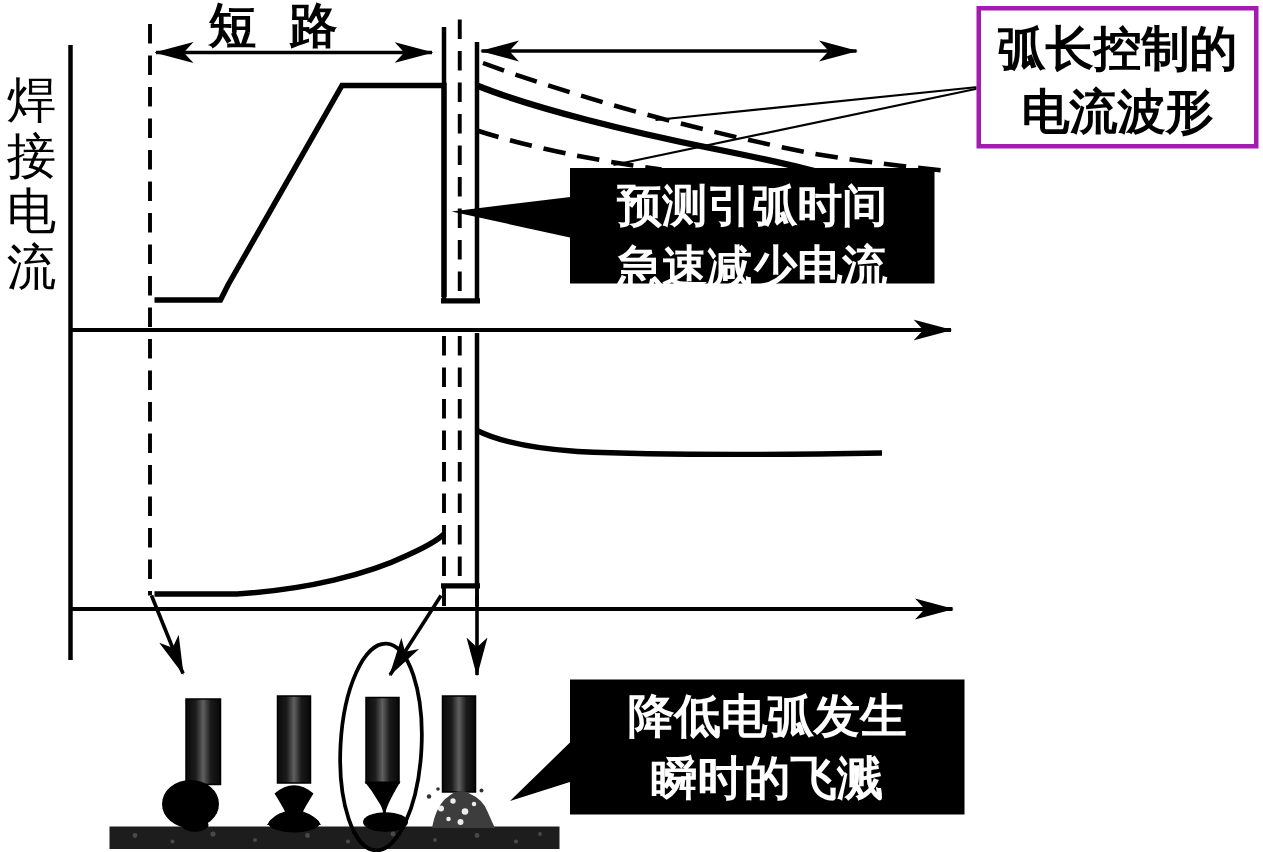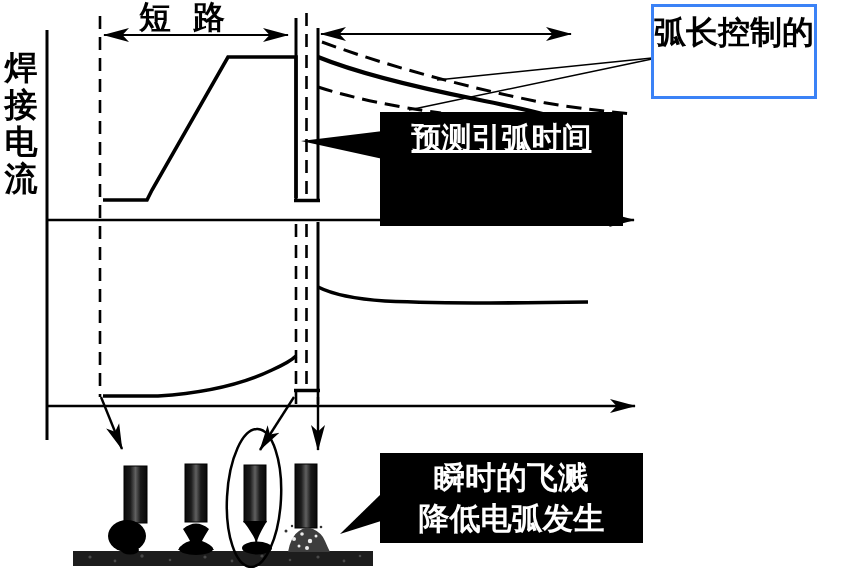--- a/index.html
+++ b/index.html
@@ -4,33 +4,33 @@
 <style>
   html,body{margin:0;padding:0;background:#fff;}
   .stage{
     position:relative;width:842px;height:568px;background:#ffffff;overflow:hidden;
     font-family:"Liberation Serif","DejaVu Serif",serif;color:#000;
   }
   .stage *{box-sizing:border-box;}
   svg.art{position:absolute;left:0;top:0;}
   .vlabel{
     position:absolute;width:38px;text-align:center;
-    font-size:33px;line-height:37px;font-weight:bold;word-break:break-all;
+    font-size:33px;line-height:37px;font-weight:normal;word-break:break-all;
   }
   .hlabel{position:absolute;font-size:32px;font-weight:bold;white-space:nowrap;}
   .callout{
-    position:absolute;left:651px;top:4px;width:166px;height:95px;
-    border:3px solid #3b82f6;background:#fff;text-align:center;
+    position:absolute;left:651px;top:4px;width:188px;height:95px;
+    border:3px solid #a21caf;background:#fff;text-align:center;
     font-size:32px;line-height:42px;font-weight:bold;padding-top:4px;
   }
   .blackbox{
     position:absolute;background:#000;color:#fff;text-align:center;
     font-weight:bold;
   }
-  .box-predict{left:380px;top:112px;width:243px;height:114px;font-size:30px;line-height:41px;padding-top:5px;text-decoration:underline;}
+  .box-predict{left:380px;top:112px;width:243px;height:77px;font-size:30px;line-height:41px;padding-top:5px;}
   .box-spatter{left:380px;top:453px;width:263px;height:90px;font-size:31px;line-height:41px;padding-top:4px;}
 </style>
 </head>
 <body>
 
 <div class="stage">
 
   <svg class="art" width="842" height="568" viewBox="0 0 842 568">
     <defs>
       <marker id="ah" viewBox="0 0 26 16" refX="25" refY="8" markerWidth="26" markerHeight="16" markerUnits="userSpaceOnUse" orient="auto-start-reverse">
@@ -146,24 +146,26 @@
   </svg>
 
   <div class="vlabel" style="left:2px;top:50px;">焊接电流</div>
 
 
   <div class="hlabel" style="left:139px;top:-4px;letter-spacing:22px;">短路</div>
 
 
   <div class="callout">
     <div>弧长控制的</div>
+    <div>电流波形</div>
   </div>
 
   <div class="blackbox box-predict">
     <div>预测引弧时间</div>
+    <div>急速减少电流</div>
   </div>
 
   <div class="blackbox box-spatter">
+    <div>降低电弧发生</div>
     <div>瞬时的飞溅</div>
-    <div>降低电弧发生</div>
   </div>
 
 </div>
 
 </body></html>

